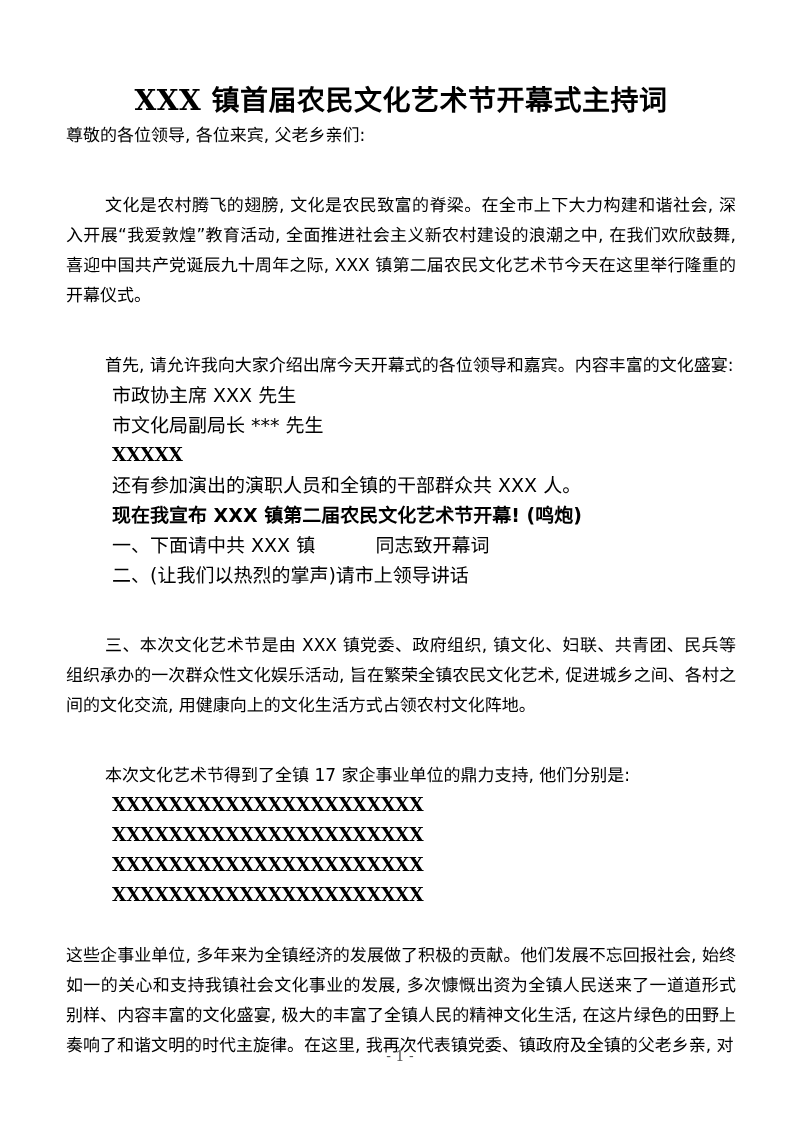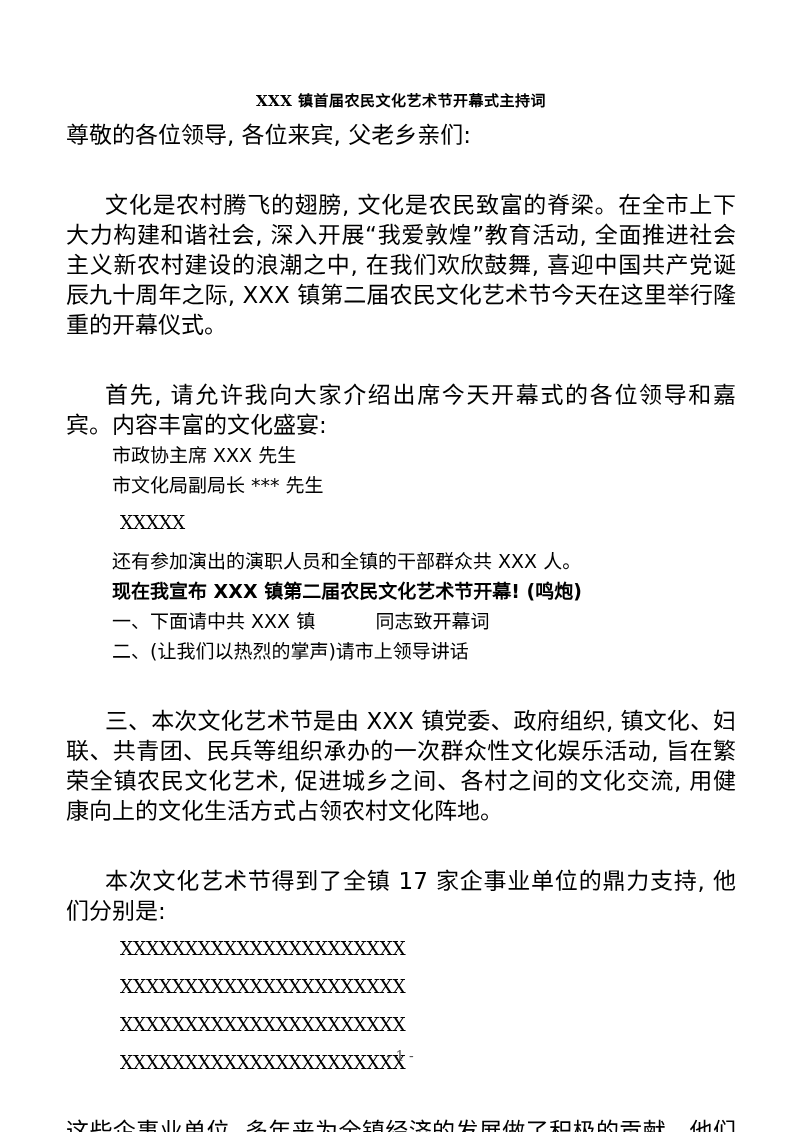--- a/index.html
+++ b/index.html
@@ -29,30 +29,30 @@
   .content {
     position: absolute;
     left: 66px;
     top: 86px;
     width: 670px;
   }
 
   .doc-title {
     font-family: "DejaVu Serif", "Liberation Serif", serif;
     font-weight: bold;
-    font-size: 15px;
+    font-size: 28px;
     line-height: 30px;
     text-align: center;
     letter-spacing: 0.5px;
     margin: 0 0 4px 0;
     white-space: pre;
   }
 
   .para {
-    font-size: 23px;
+    font-size: 17px;
     line-height: 30px;
     text-align: justify;
     text-justify: inter-character;
     margin: 0;
     letter-spacing: 0px;
     word-break: break-all;
   }
 
   .para.indent {
     text-indent: 39px;
@@ -71,24 +71,25 @@
   }
 
   .bold {
     font-weight: bold;
   }
 
   .xline {
     font-family: "DejaVu Serif", "Liberation Serif", serif;
     font-size: 18.5px;
     line-height: 30px;
-    margin: 8px;
+    margin: 0;
     padding-left: 46px;
     letter-spacing: -0.2px;
     white-space: pre;
+    font-weight: bold;
   }
 
   .blank-line {
     height: 30px;
     line-height: 30px;
     font-size: 18.5px;
   }
 
   .footer {
     position: absolute;

